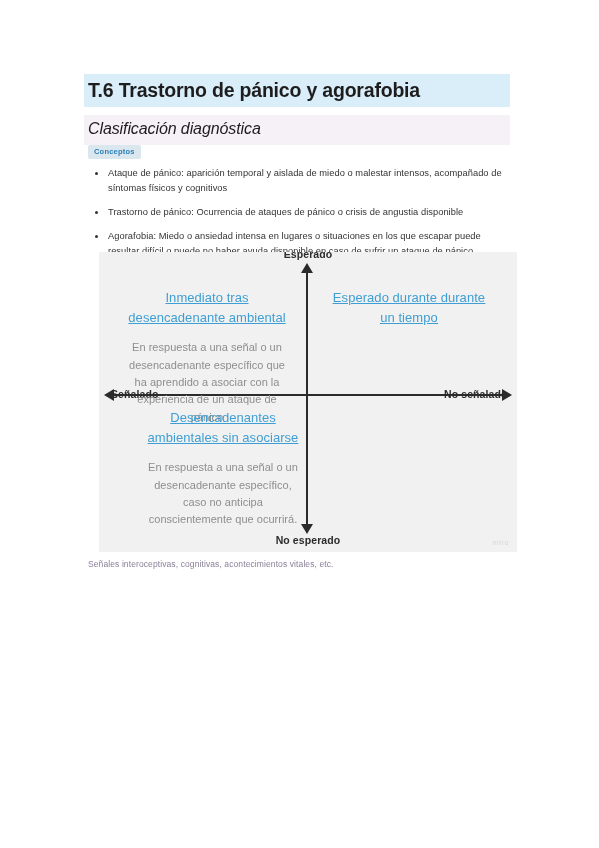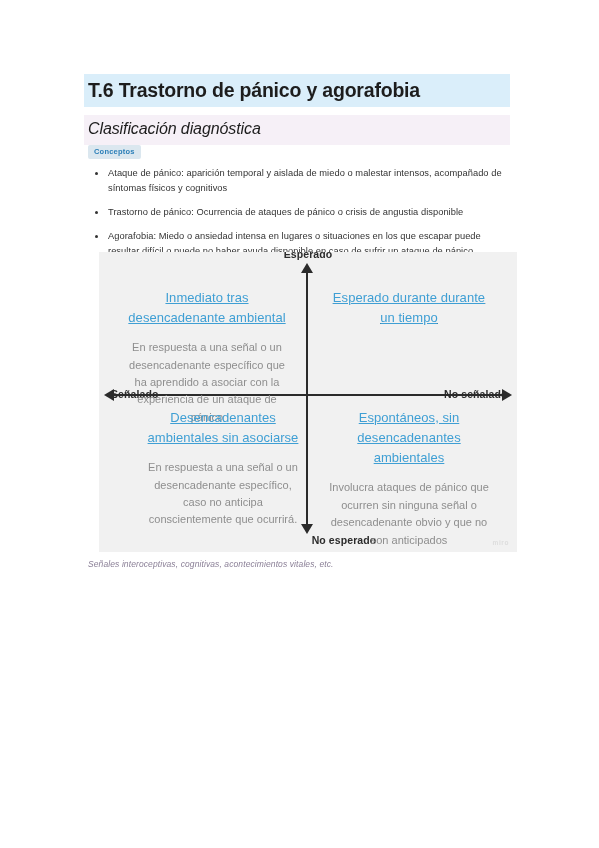--- a/index.html
+++ b/index.html
@@ -167,21 +167,21 @@
   
   .axis-label {
     position: absolute;
     font-size: 10.5px;
     font-weight: bold;
     color: #2b2b2b;
     white-space: nowrap;
     letter-spacing: 0.1px;
   }
   .lbl-top   { left: 0; top: -4px; width: 418px; text-align: center; }
-  .lbl-bottom{ left: 0; top: 282px; width: 418px; text-align: center; padding-left: 36px; }
+  .lbl-bottom{ left: 0; top: 282px; width: 418px; text-align: center; }
   .lbl-left  { left: 12px; top: 136px; }
   .lbl-right { left: 345px; top: 136px; }
 
   
   .quad {
     position: absolute;
     width: 160px;
     text-align: center;
   }
   .q-tl { left: 28px;  top: 36px; }
@@ -217,21 +217,20 @@
     color: #dddddd;
     letter-spacing: 0.6px;
   }
 
   
   .caption {
     position: absolute;
     left: 88px;
     top: 559px;
     font-size: 8.5px;
-    font-style: italic;
     color: #8a7f96;
     letter-spacing: 0.1px;
   }
 </style>
 </head>
 <body>
 
 <div class="page">
 
   <div class="title-band">
@@ -272,23 +271,19 @@
 
     <div class="quad q-tr">
       <span class="quad-link">Esperado durante durante un tiempo</span>
     </div>
 
     <div class="quad q-bl">
       <span class="quad-link">Desencadenantes ambientales sin asociarse</span>
       <span class="quad-body">En respuesta a una señal o un desencadenante específico, caso no anticipa conscientemente que ocurrirá.</span>
     </div>
 
-    <div class="quad q-br">
-      <span class="quad-link">Espontáneos, sin desencadenantes ambientales</span>
-      <span class="quad-body">Involucra ataques de pánico que ocurren sin ninguna señal o desencadenante obvio y que no son anticipados conscientemente por la persona</span>
-    </div>
 
     <div class="watermark">miro</div>
   </div>
 
   <div class="caption">Señales interoceptivas, cognitivas, acontecimientos vitales, etc.</div>
 
 </div>
 
 </body></html>

